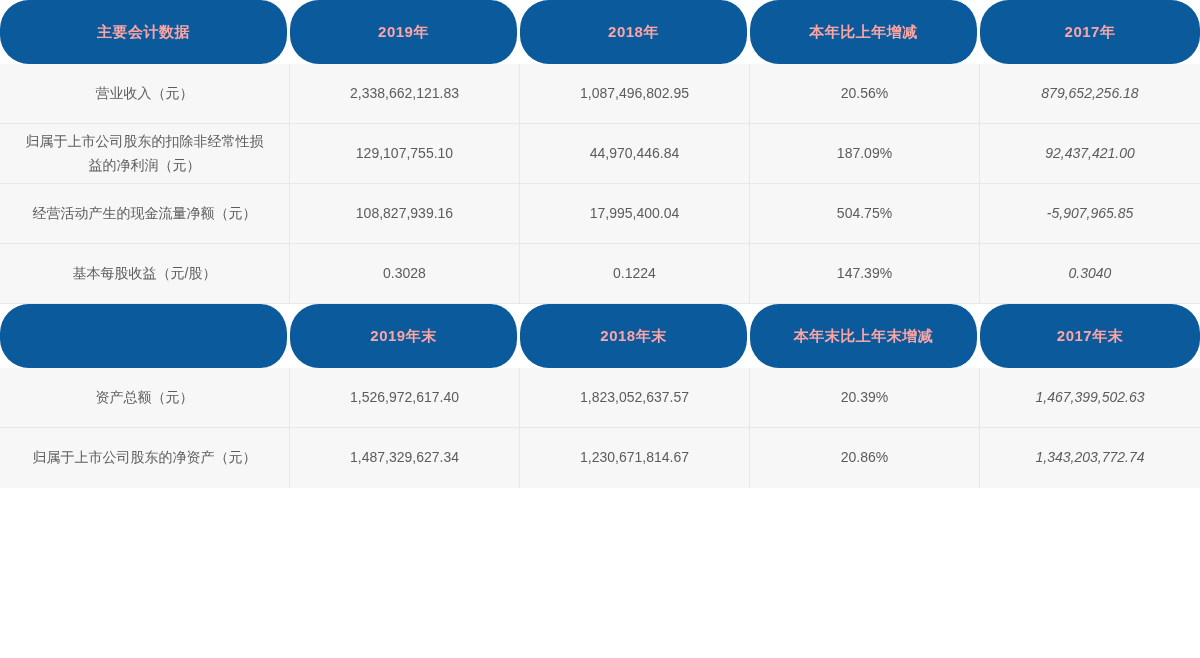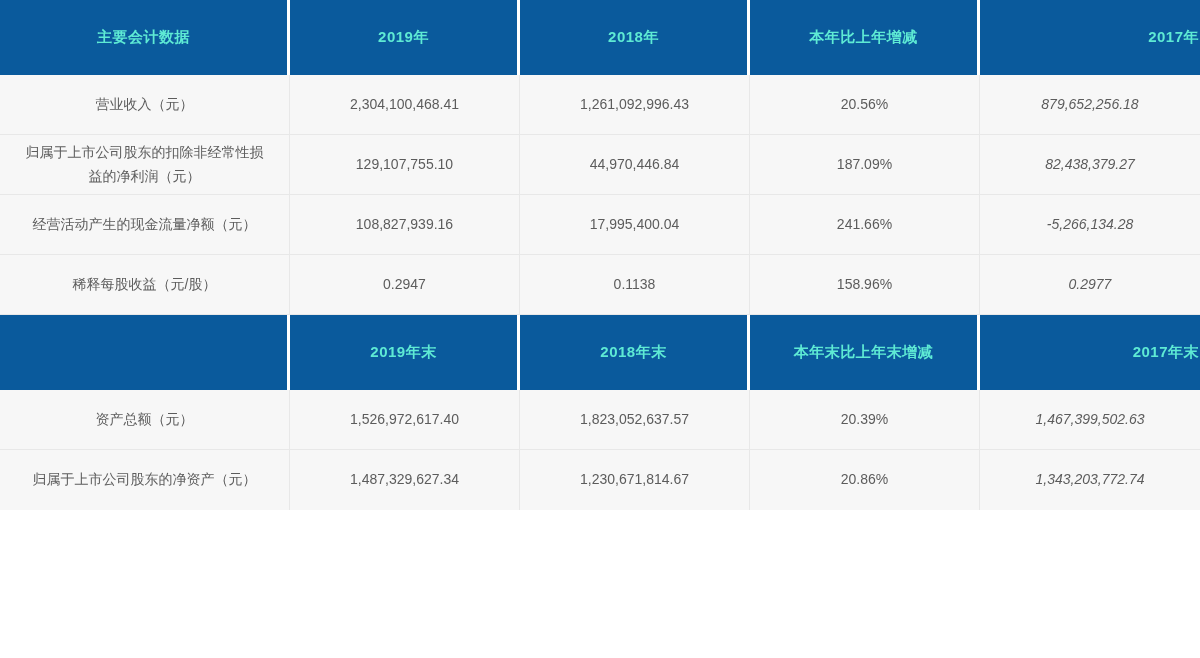--- a/index.html
+++ b/index.html
@@ -21,31 +21,31 @@
     border-spacing: 0;
   }
   table.fin-table th,
   table.fin-table td {
     box-sizing: border-box;
     text-align: center;
     vertical-align: middle;
     overflow: hidden;
   }
   table.fin-table th {
-    height: 75px;
+    height: 64px;
     background: #0A5A9C;
-    color: #5eead4;
+    color: #fca5a5;
     font-size: 15px;
     font-weight: bold;
     border-right: 3px solid #ffffff;
     letter-spacing: 0.5px;
+    border-radius: 29px;
   }
   table.fin-table th:last-child {
     border-right: none;
-    text-align: right;
   }
   table.fin-table td {
     height: 60px;
     background: #F7F7F7;
     color: #5C5C5C;
     font-size: 14px;
     line-height: 1.7;
     border-bottom: 1px solid #E8E8E8;
     border-right: 1px solid #E8E8E8;
     padding: 0 20px;
@@ -76,45 +76,45 @@
           <th>主要会计数据</th>
           <th>2019年</th>
           <th>2018年</th>
           <th>本年比上年增减</th>
           <th>2017年</th>
         </tr>
     </thead>
     <tbody id="body1">
         <tr>
           <td>营业收入（元）</td>
-          <td>2,304,100,468.41</td>
-          <td>1,261,092,996.43</td>
+          <td>2,338,662,121.83</td>
+          <td>1,087,496,802.95</td>
           <td>20.56%</td>
           <td>879,652,256.18</td>
         </tr>
         <tr>
           <td>归属于上市公司股东的扣除非经常性损益的净利润（元）</td>
           <td>129,107,755.10</td>
           <td>44,970,446.84</td>
           <td>187.09%</td>
-          <td>82,438,379.27</td>
+          <td>92,437,421.00</td>
         </tr>
         <tr>
           <td>经营活动产生的现金流量净额（元）</td>
           <td>108,827,939.16</td>
           <td>17,995,400.04</td>
-          <td>241.66%</td>
-          <td>-5,266,134.28</td>
+          <td>504.75%</td>
+          <td>-5,907,965.85</td>
         </tr>
         <tr>
-          <td>稀释每股收益（元/股）</td>
-          <td>0.2947</td>
-          <td>0.1138</td>
-          <td>158.96%</td>
-          <td>0.2977</td>
+          <td>基本每股收益（元/股）</td>
+          <td>0.3028</td>
+          <td>0.1224</td>
+          <td>147.39%</td>
+          <td>0.3040</td>
         </tr>
       </tbody>
     <thead>
       <tr id="head2">
           <th></th>
           <th>2019年末</th>
           <th>2018年末</th>
           <th>本年末比上年末增减</th>
           <th>2017年末</th>
         </tr>

